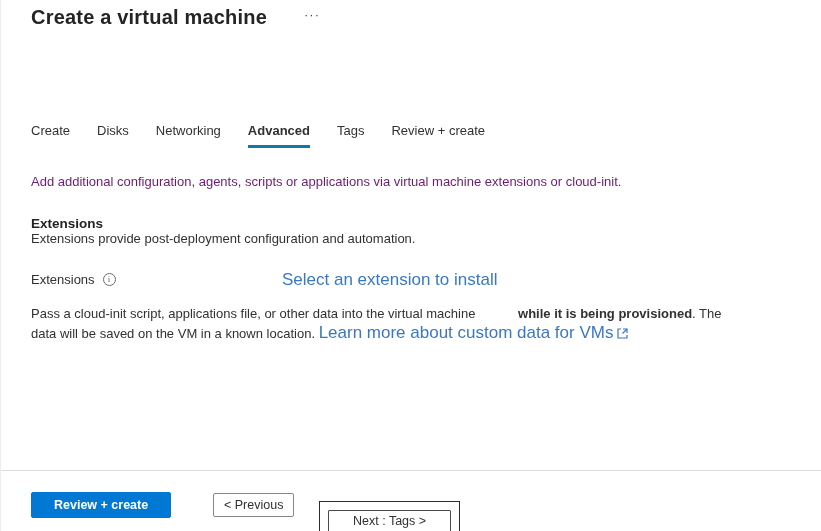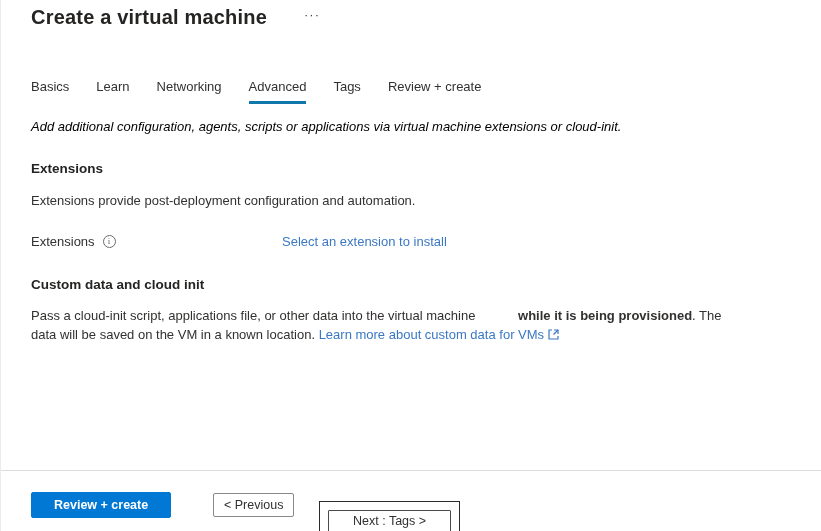--- a/index.html
+++ b/index.html
@@ -58,52 +58,51 @@
   .tab {
     font-size: 13px;
     color: #323130;
     padding: 0 0 7px 0;
     margin-right: 27px;
     cursor: pointer;
     border-bottom: 3px solid transparent;
     white-space: nowrap;
   }
   .tab.active {
-    font-weight: 400;
+    font-weight: 700;
     border-bottom: 3px solid #1178ab;
+    margin-top: 44px;
   }
   
   .intro {
     font-size: 13px;
-    margin-top: 15px;
-    color: #000000;
-    font-style: italic;
+    margin-top: 26px;
+    color: #701a75;
   }
   .section-heading {
     font-size: 13.5px;
     font-weight: 700;
     color: #252423;
     margin-top: 27px;
   }
   .section-desc {
     font-size: 13px;
-    margin-top: 17px;
   }
   .para {
     font-size: 13px;
     margin-top: 14px;
     width: 716px;
     line-height: 19px;
   }
   .bold { font-weight: 700; margin-left: 39px; }
   a.link, .link {
     color: #3b78c4;
     text-decoration: none;
     cursor: pointer;
-    font-size: 13px;
+    font-size: 17px;
   }
   
   .field-row {
     display: flex;
     align-items: flex-start;
   }
   .row-extensions { margin-top: 24px; }
   .row-customdata { margin-top: 21px; }
   .field-label-cell {
     flex: 0 0 251px;
@@ -205,22 +204,22 @@
 
 <div class="canvas">
   <div class="content">
 
     <div class="title-row">
       <h1 class="page-title">Create a virtual machine</h1>
       <button class="ellipsis-btn">···</button>
     </div>
 
     <nav class="tabs">
-      <div class="tab">Basics</div>
-      <div class="tab">Learn</div>
+      <div class="tab">Create</div>
+      <div class="tab">Disks</div>
       <div class="tab">Networking</div>
       <div class="tab active">Advanced</div>
       <div class="tab">Tags</div>
       <div class="tab">Review + create</div>
     </nav>
 
     <p class="intro">Add additional configuration, agents, scripts or applications via virtual machine extensions or cloud-init.</p>
 
     <h2 class="section-heading">Extensions</h2>
     <p class="section-desc">Extensions provide post-deployment configuration and automation.</p>
@@ -228,21 +227,20 @@
     <div class="field-row row-extensions">
       <div class="field-label-cell">
         <span>Extensions</span>
         <span class="info-icon">i</span>
       </div>
       <div class="field-control">
         <span class="link">Select an extension to install</span>
       </div>
     </div>
 
-    <h2 class="section-heading">Custom data and cloud init</h2>
 
     <p class="para"><span>Pass a cloud-init script, applications file, or other data into the virtual machine </span><span class="bold">while it is being provisioned</span><span>. The data will be saved on the VM in a known location. </span><span class="link"><span>Learn more about custom data for VMs</span><svg class="ext-link-icon" width="11" height="11" viewBox="0 0 11 11">
             <path d="M4 1 H1 V10 H10 V7" fill="none" stroke="#3b78c4" stroke-width="1.2"></path>
             <path d="M6 1 H10 V5" fill="none" stroke="#3b78c4" stroke-width="1.2"></path>
             <path d="M10 1 L5.5 5.5" fill="none" stroke="#3b78c4" stroke-width="1.2"></path>
           </svg></span></p>
 
 
   </div>
 

